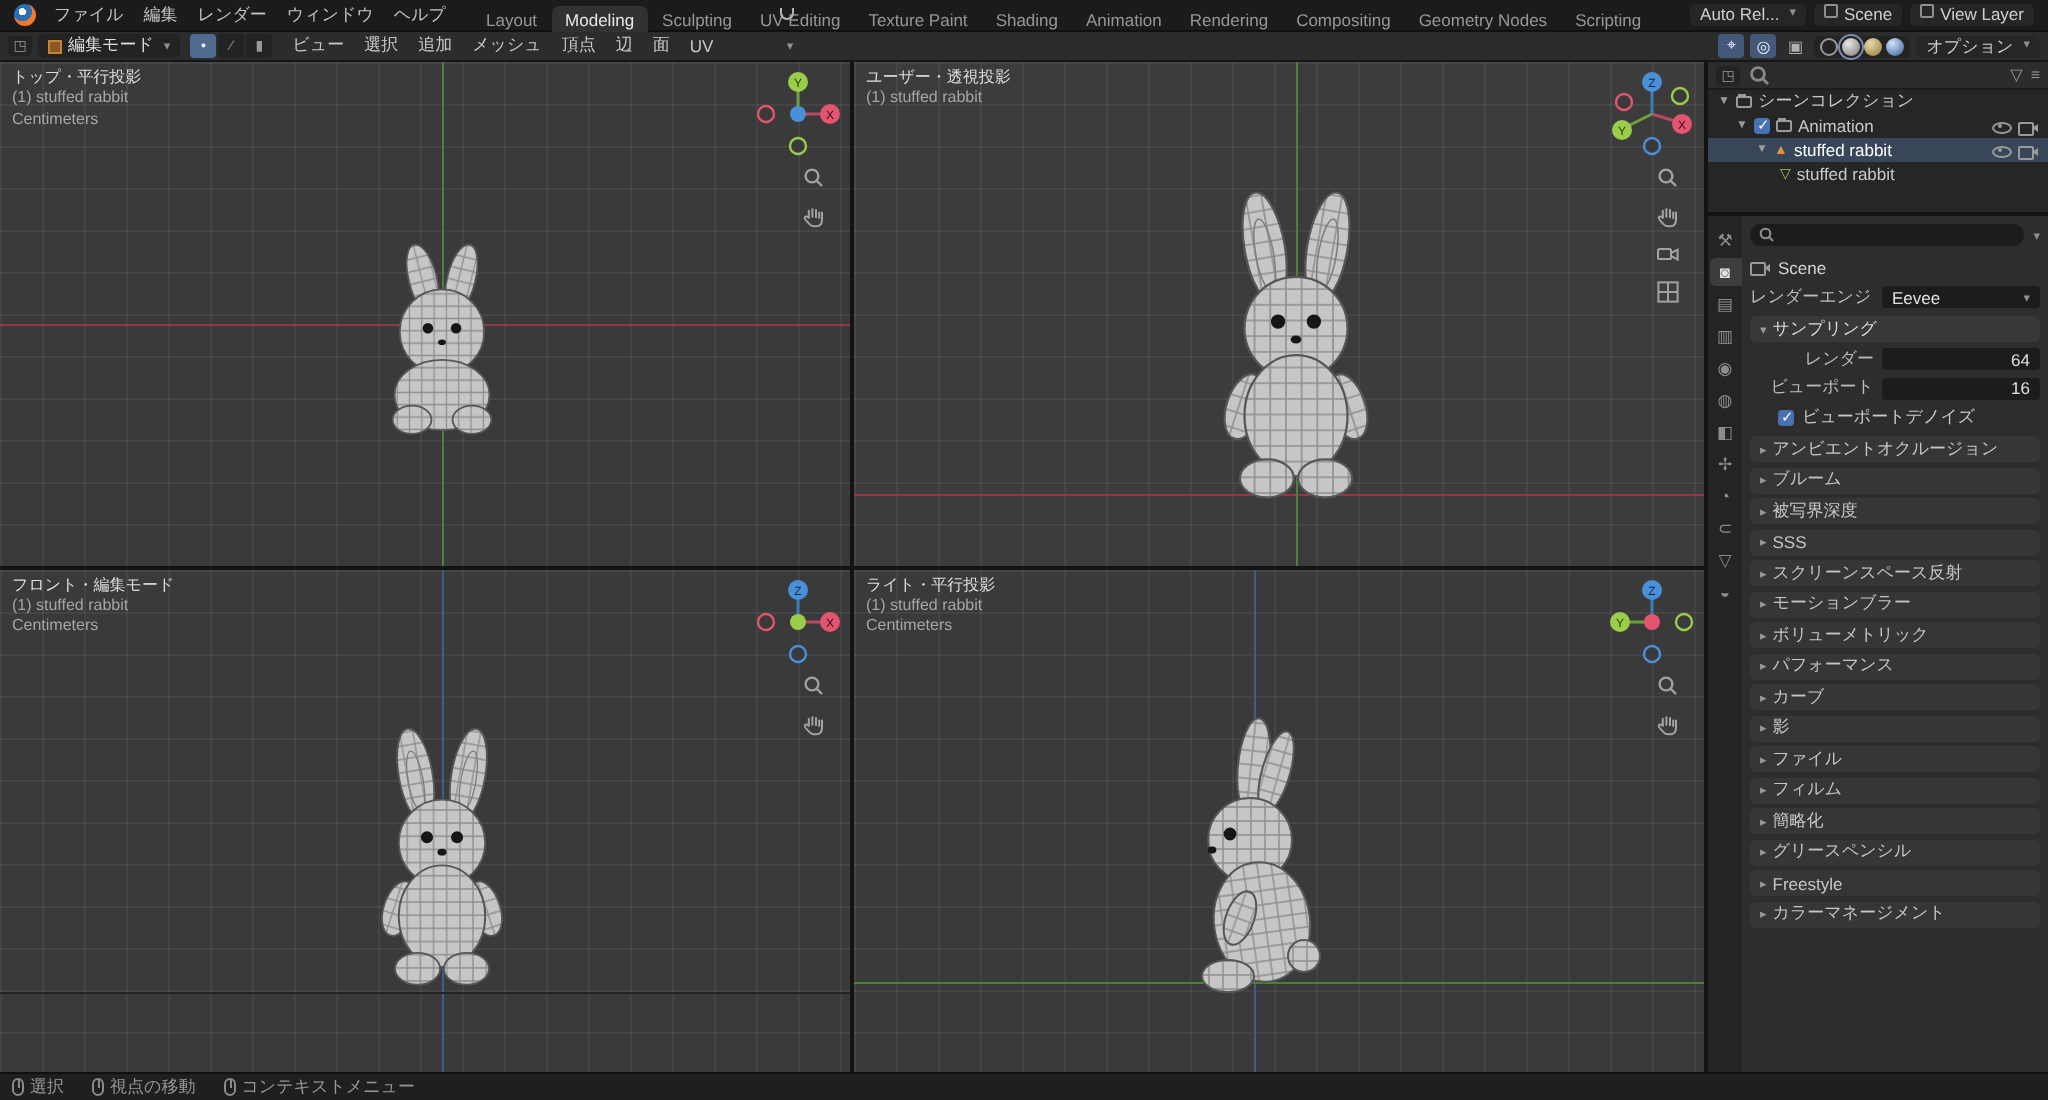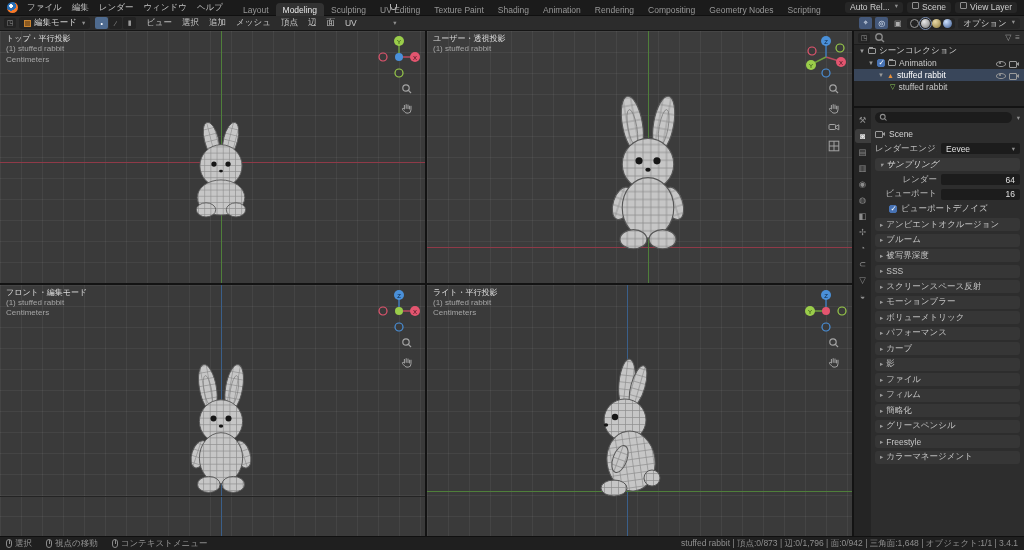--- a/index.html
+++ b/index.html
@@ -101,21 +101,21 @@
   .ptab.active{background:#3d3d3d;color:#e2e2e2;}
   .pbody{flex:1;background:#2d2d2d;padding:3px 4px;font-size:8.5px;overflow:hidden;}
   .psearchrow{display:flex;align-items:center;gap:3px;margin:1px 0 4px;}
   .psearch{flex:1;height:11px;background:#1c1c1c;border-radius:6px;display:flex;align-items:center;padding:0 4px;gap:3px;}
   .pfilter{color:#9a9a9a;font-size:8px;}
   .pbreadcrumb{display:flex;align-items:center;gap:4px;height:13px;color:#d5d5d5;margin-bottom:2px;}
   .prow{display:flex;align-items:center;height:13px;margin:1.5px 0;gap:4px;}
   .prow .plabel{flex:0 0 62px;text-align:right;color:#bdbdbd;white-space:nowrap;overflow:hidden;}
   .pfield{flex:1;height:11px;background:#1c1c1c;border-radius:2px;display:flex;align-items:center;justify-content:flex-end;padding:0 5px;color:#e0e0e0;}
   .pfield.ddl{justify-content:space-between;}
-  .phead{height:13px;background:#383838;border-radius:3px;display:flex;align-items:center;gap:3px;padding:0 5px;color:#dcdcdc;margin:3px 0 2px;font-style:italic;}
+  .phead{height:13px;background:#383838;border-radius:3px;display:flex;align-items:center;gap:3px;padding:0 5px;color:#dcdcdc;margin:3px 0 2px;}
   .phead::before{content:"▾";font-size:6.5px;color:#9a9a9a;}
   .checkrow{display:flex;align-items:center;gap:4px;height:13px;padding-left:14px;color:#c9c9c9;}
   .sections{margin-top:3px;}
   .section{height:13px;background:#363636;border-radius:3px;margin:2.5px 0;display:flex;align-items:center;gap:3px;padding:0 5px;color:#c6c6c6;white-space:nowrap;overflow:hidden;}
   .section::before{content:"▸";font-size:6.5px;color:#9a9a9a;}
 
   
   .statusbar{height:14px;background:#1f1f1f;border-top:1px solid #101010;display:flex;align-items:center;padding:0 6px;color:#979797;font-size:8.5px;flex:0 0 auto;}
   .sbleft{display:flex;align-items:center;gap:14px;}
   .hint{display:flex;align-items:center;gap:3px;}
@@ -642,16 +642,15 @@
         </span>
         <span class="hint">
           <span class="mouse"></span>
           <span>視点の移動</span>
         </span>
         <span class="hint">
           <span class="mouse"></span>
           <span>コンテキストメニュー</span>
         </span>
       </div>
-    <span class="sbright">stuffed rabbit | 頂点:0/873 | 辺:0/1,796 | 面:0/942 | 三角面:1,648 | オブジェクト:1/1 | 3.4.1</span>
   </div>
 
 </div>
 
 </body></html>

